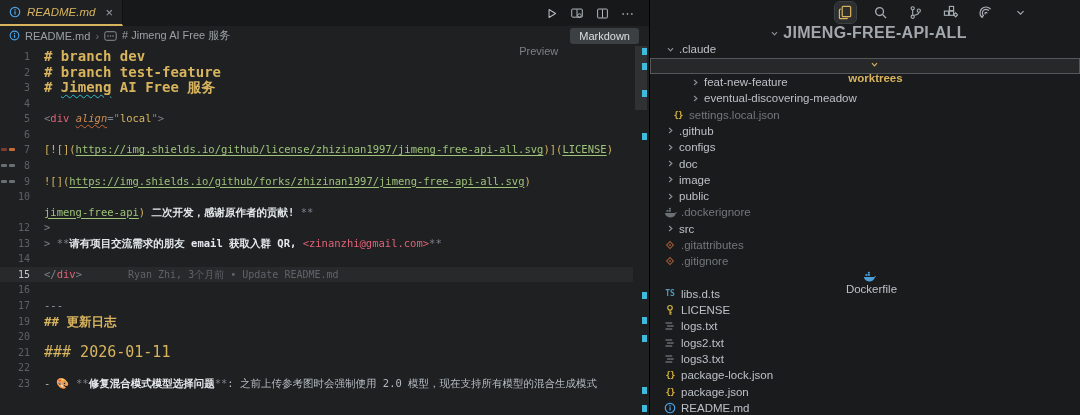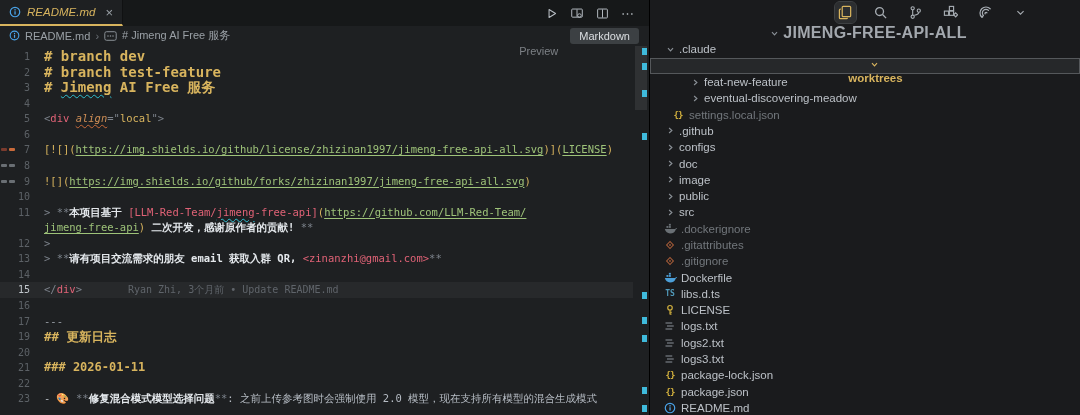--- a/index.html
+++ b/index.html
@@ -27,21 +27,21 @@
 
   
   .code-area { position:relative; flex:1; overflow:hidden; padding-top:4px; }
   .code-row { position:relative; height:15.57px; line-height:15.57px; white-space:pre; font-family:"DejaVu Sans Mono", monospace; font-size:10.5px; }
   .code-row.cur { background:#27292b; width:633px; }
   .lnum { position:absolute; left:0; top:0; width:30px; text-align:right; color:#5c6166; font-size:10px; }
   .cur .lnum { color:#c2c7cc; }
   .ltext { position:absolute; left:44px; top:0; }
   .h1 .ltext { font-size:14px; font-weight:bold; }
   .h2 .ltext { font-size:12.5px; font-weight:bold; }
-  .h3 .ltext { font-size:12px; font-weight:bold; }
+  .h3 .ltext { font-size:15px; font-weight:normal; }
   .deco { position:absolute; left:1px; top:6px; display:flex; gap:2px; }
   .deco i { display:block; width:6px; height:3px; border-radius:1px; }
   .deco-mod i:first-child { background:#7a3b2e; } .deco-mod i:last-child { background:#c96a3a; }
   .deco-gray i { background:#696e73; }
   .s-y  { color:#d8b45e; }
   .s-lk { color:#9ec379; text-decoration:underline; text-underline-offset:2px; }
   .s-pk { color:#e06276; }
   .s-or { color:#cf8e56; font-style:italic; }
   .s-gr { color:#7d838c; }
   .s-gr2{ color:#9aa0a8; }
@@ -133,21 +133,20 @@
       <div class="code-row h1"><span class="lnum">1</span><span class="ltext"><span class="s-y"># branch dev</span></span></div>
         <div class="code-row h1"><span class="lnum">2</span><span class="ltext"><span class="s-y"># branch test-feature</span></span></div>
         <div class="code-row h1"><span class="lnum">3</span><span class="ltext"><span class="s-y"># </span><span class="s-y sqc">Jimeng</span><span class="s-y"> AI Free 服务</span></span></div>
         <div class="code-row"><span class="lnum">4</span><span class="ltext"></span></div>
         <div class="code-row"><span class="lnum">5</span><span class="ltext"><span class="s-gr">&lt;</span><span class="s-pk">div</span><span class="s-pl"> </span><span class="s-or sqo">align</span><span class="s-gr">="</span><span class="s-y">local</span><span class="s-gr">"&gt;</span></span></div>
         <div class="code-row"><span class="lnum">6</span><span class="ltext"></span></div>
         <div class="code-row"><span class="deco deco-mod"><i></i><i></i></span><span class="lnum">7</span><span class="ltext"><span class="s-y">[![](</span><span class="s-lk">https://img.shields.io/github/license/zhizinan1997/jimeng-free-api-all.svg</span><span class="s-y">)](</span><span class="s-lk">LICENSE</span><span class="s-y">)</span></span></div>
         <div class="code-row"><span class="deco deco-gray"><i></i><i></i></span><span class="lnum">8</span></div>
         <div class="code-row"><span class="deco deco-gray"><i></i><i></i></span><span class="lnum">9</span><span class="ltext"><span class="s-y">![](</span><span class="s-lk">https://img.shields.io/github/forks/zhizinan1997/jimeng-free-api-all.svg</span><span class="s-y">)</span></span></div>
         <div class="code-row"><span class="lnum">10</span><span class="ltext"></span></div>
-        <div class="code-row"><span class="lnum">11</span><span class="ltext"><span class="s-gr">&gt; **</span><span class="s-wb">本项目基于 </span><span class="s-pk">[LLM-Red-Team/</span><span class="s-pk sqc">jimeng</span><span class="s-pk">-free-api]</span><span class="s-y">(</span><span class="s-lk">https://github.com/LLM-Red-Team/</span></span></div>
         <div class="code-row"><span class="lnum"></span><span class="ltext"><span class="s-lk">jimeng-free-api</span><span class="s-y">) </span><span class="s-wb">二次开发，感谢原作者的贡献! </span><span class="s-gr">**</span></span></div>
         <div class="code-row"><span class="lnum">12</span><span class="ltext"><span class="s-gr">&gt;</span></span></div>
         <div class="code-row"><span class="lnum">13</span><span class="ltext"><span class="s-gr">&gt; **</span><span class="s-wb">请有项目交流需求的朋友 email 获取入群 QR, </span><span class="s-pk">&lt;zinanzhi@gmail.com&gt;</span><span class="s-gr">**</span></span></div>
         <div class="code-row"><span class="lnum">14</span><span class="ltext"></span></div>
         <div class="code-row cur"><span class="lnum">15</span><span class="ltext"><span class="s-gr">&lt;/</span><span class="s-pk">div</span><span class="s-gr">&gt;</span><span class="blame">Ryan Zhi, 3个月前 • Update README.md</span></span></div>
         <div class="code-row"><span class="lnum">16</span><span class="ltext"></span></div>
         <div class="code-row"><span class="lnum">17</span><span class="ltext"><span class="s-gr2">---</span></span></div>
         <div class="code-row h2"><span class="lnum">19</span><span class="ltext"><span class="s-y">## 更新日志</span></span></div>
         <div class="code-row"><span class="lnum">20</span><span class="ltext"></span></div>
         <div class="code-row h3"><span class="lnum">21</span><span class="ltext"><span class="s-y">### 2026-01-11</span></span></div>
@@ -288,58 +287,58 @@
           <span>image</span>
         </div>
         <div class="tree-row" style="padding-left: 13px;">
           <span class="chev">
             <svg width="9" height="9" viewBox="0 0 16 16">
               <path d="M5.5 3.5l5 4.5-5 4.5" fill="none" stroke="#8a9096" stroke-width="2"></path>
             </svg>
           </span>
           <span>public</span>
         </div>
-        <div class="tree-row" style="padding-left: 13px;">
-          <span class="chev">
-            <svg width="9" height="9" viewBox="0 0 16 16">
-              <path d="M5.5 3.5l5 4.5-5 4.5" fill="none" stroke="#8a9096" stroke-width="2"></path>
-            </svg>
-          </span>
-          <span>src</span>
-        </div>
         <div class="tree-row dim" style="padding-left: 13px;">
           <span class="ficon docker-dim">
             <svg width="13" height="13" viewBox="0 0 16 16">
               <rect x="3" y="5" width="2.4" height="2.2" fill="#6a7075"></rect>
               <rect x="6" y="5" width="2.4" height="2.2" fill="#6a7075"></rect>
               <rect x="6" y="2.3" width="2.4" height="2.2" fill="#6a7075"></rect>
               <path d="M1 8.6h12.7c.9-.9 1.8-1.3 2.3-1-.3.8-.9 1.4-1.7 1.8-.6 3-3 4.6-7 4.6-3 0-5.3-1.8-6.3-5.4z" fill="#6a7075"></path>
             </svg>
           </span>
           <span>.dockerignore</span>
         </div>
+        <div class="tree-row" style="padding-left: 13px;">
+          <span class="chev">
+            <svg width="9" height="9" viewBox="0 0 16 16">
+              <path d="M5.5 3.5l5 4.5-5 4.5" fill="none" stroke="#8a9096" stroke-width="2"></path>
+            </svg>
+          </span>
+          <span>src</span>
+        </div>
         <div class="tree-row dim" style="padding-left: 13px;">
           <span class="ficon git">
             <svg width="12" height="12" viewBox="0 0 16 16">
               <rect x="4.8" y="4.8" width="6.4" height="6.4" transform="rotate(45 8 8)" fill="none" stroke="#a15a38" stroke-width="1.4"></rect>
               <circle cx="8" cy="8" r="1.2" fill="#a15a38"></circle>
             </svg>
           </span>
           <span>.gitattributes</span>
         </div>
         <div class="tree-row dim" style="padding-left: 13px;">
           <span class="ficon git">
             <svg width="12" height="12" viewBox="0 0 16 16">
               <rect x="4.8" y="4.8" width="6.4" height="6.4" transform="rotate(45 8 8)" fill="none" stroke="#a15a38" stroke-width="1.4"></rect>
               <circle cx="8" cy="8" r="1.2" fill="#a15a38"></circle>
             </svg>
           </span>
           <span>.gitignore</span>
         </div>
-        <div class="tree-row" style="padding-left: 13px;">
+        <div class="tree-row" style="padding-left: 13px; flex-direction: column;">
           <span class="ficon docker">
             <svg width="13" height="13" viewBox="0 0 16 16">
               <rect x="3" y="5" width="2.4" height="2.2" fill="#4c9fd8"></rect>
               <rect x="6" y="5" width="2.4" height="2.2" fill="#4c9fd8"></rect>
               <rect x="6" y="2.3" width="2.4" height="2.2" fill="#4c9fd8"></rect>
               <path d="M1 8.6h12.7c.9-.9 1.8-1.3 2.3-1-.3.8-.9 1.4-1.7 1.8-.6 3-3 4.6-7 4.6-3 0-5.3-1.8-6.3-5.4z" fill="#4c9fd8"></path>
             </svg>
           </span>
           <span>Dockerfile</span>
         </div>

